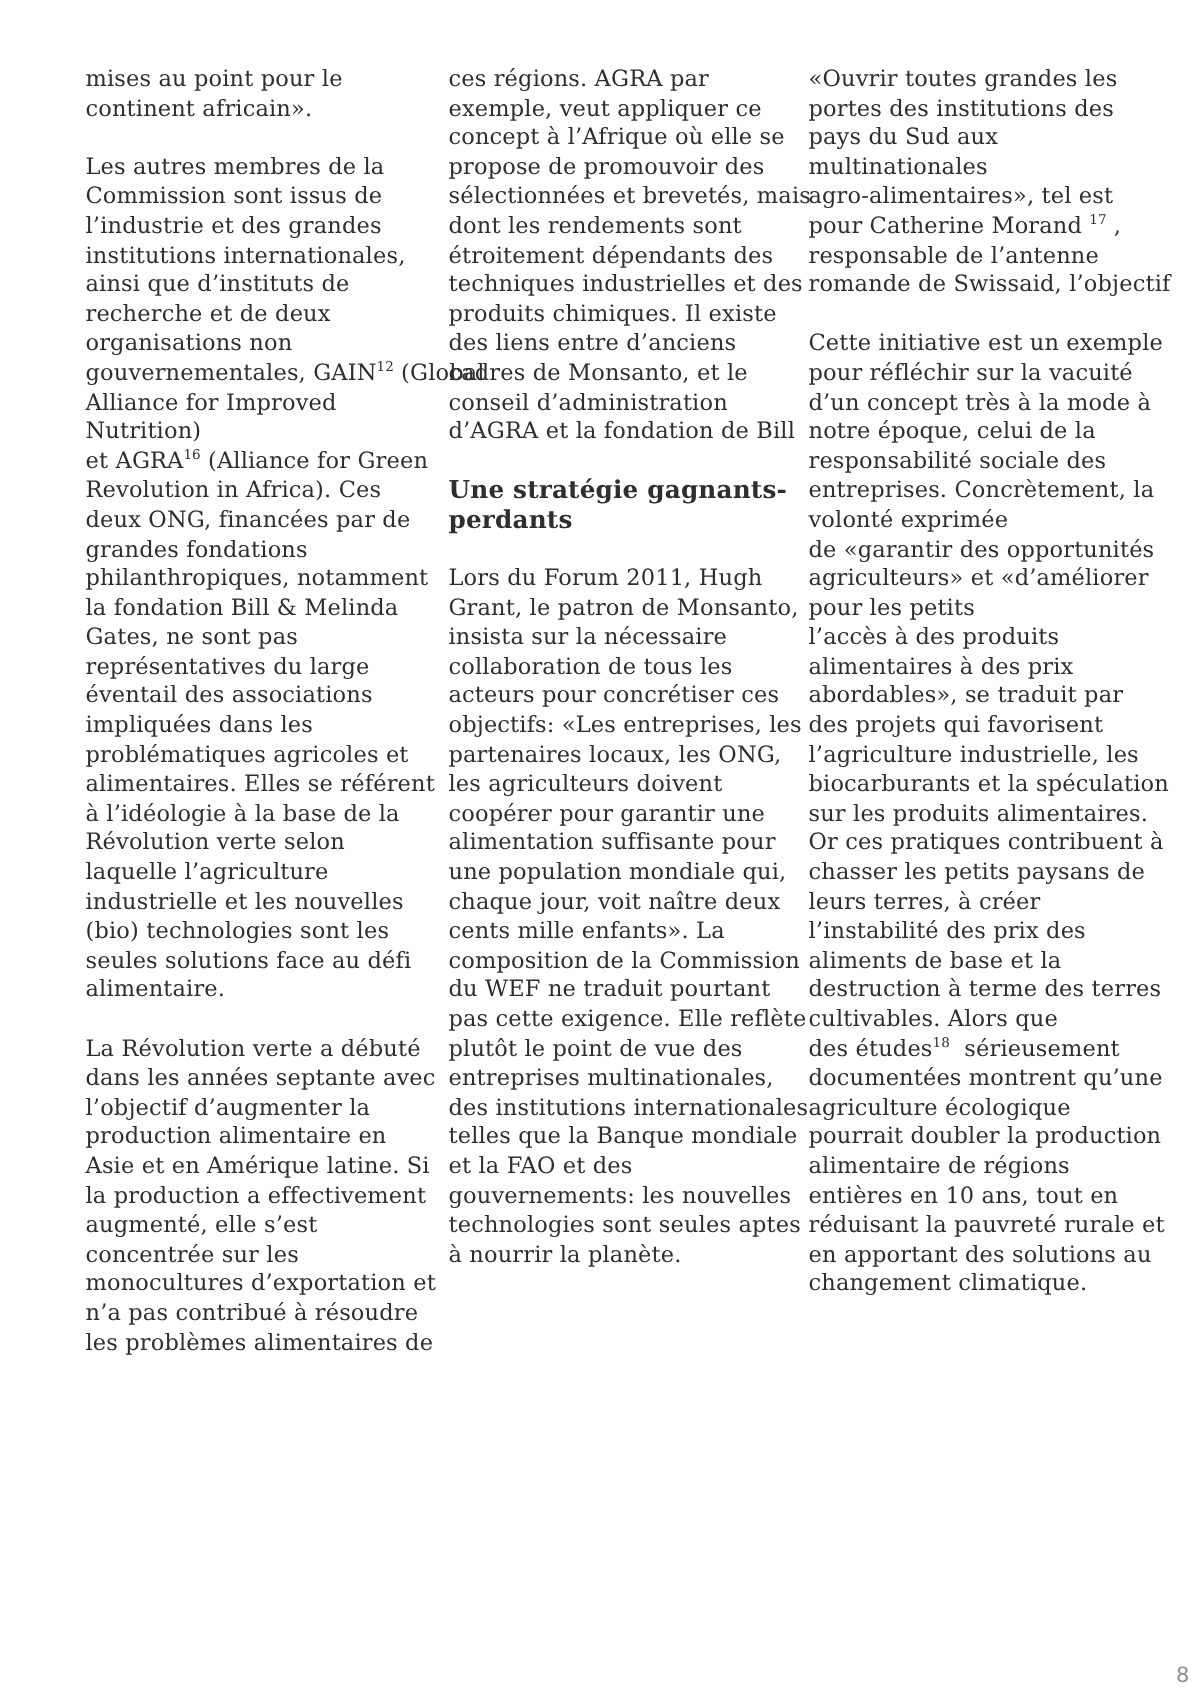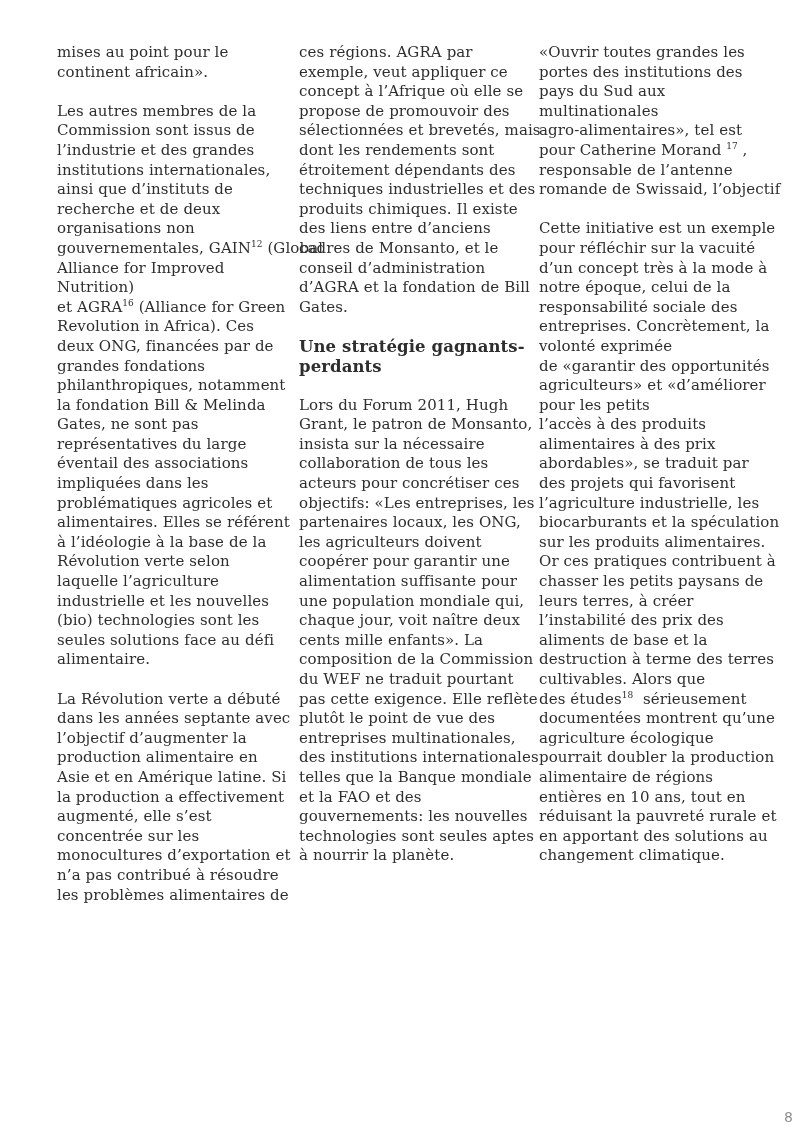--- a/index.html
+++ b/index.html
@@ -88,21 +88,20 @@
       <div class="line"><span>propose de promouvoir des</span></div>
       <div class="line"><span>sélectionnées et brevetés, mais</span></div>
       <div class="line"><span>dont les rendements sont</span></div>
       <div class="line"><span>étroitement dépendants des</span></div>
       <div class="line"><span>techniques industrielles et des</span></div>
       <div class="line"><span>produits chimiques. Il existe</span></div>
       <div class="line"><span>des liens entre d’anciens</span></div>
       <div class="line"><span>cadres de Monsanto, et le</span></div>
       <div class="line"><span>conseil d’administration</span></div>
       <div class="line"><span>d’AGRA et la fondation de Bill</span></div>
-      <div class="line"><span>Gates.</span></div>
       <div class="line blank"></div>
       <div class="line"><span class="h">Une stratégie gagnants-</span></div>
       <div class="line"><span class="h">perdants</span></div>
       <div class="line blank"></div>
       <div class="line"><span>Lors du Forum 2011, Hugh</span></div>
       <div class="line"><span>Grant, le patron de Monsanto,</span></div>
       <div class="line"><span>insista sur la nécessaire</span></div>
       <div class="line"><span>collaboration de tous les</span></div>
       <div class="line"><span>acteurs pour concrétiser ces</span></div>
       <div class="line"><span>objectifs: «</span><span class="i">Les entreprises, les</span></div>

